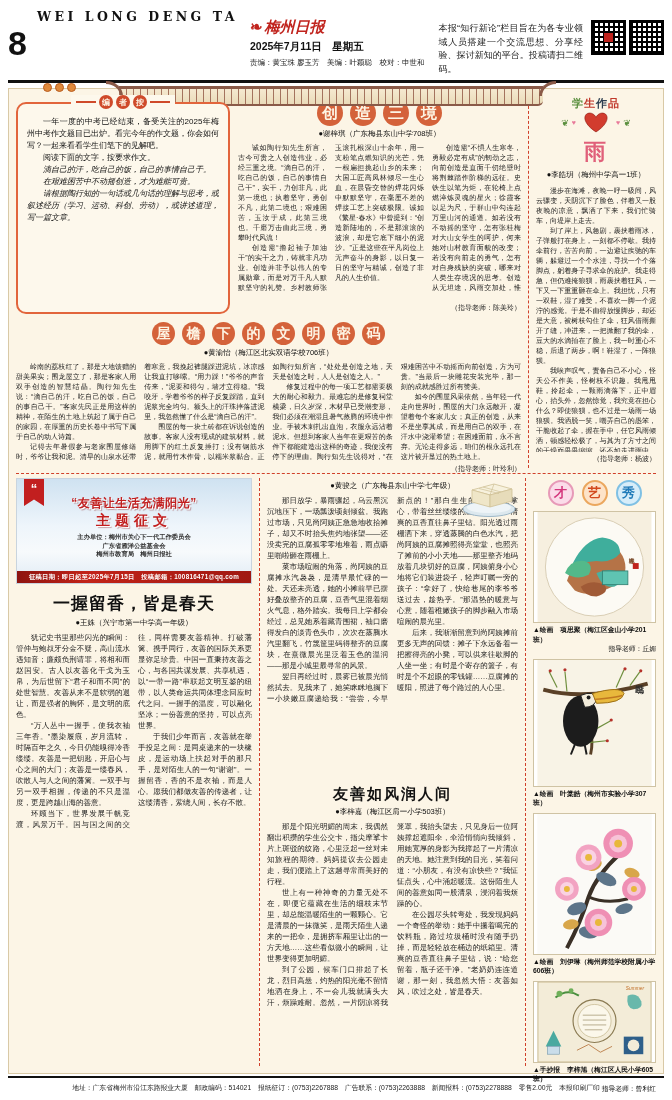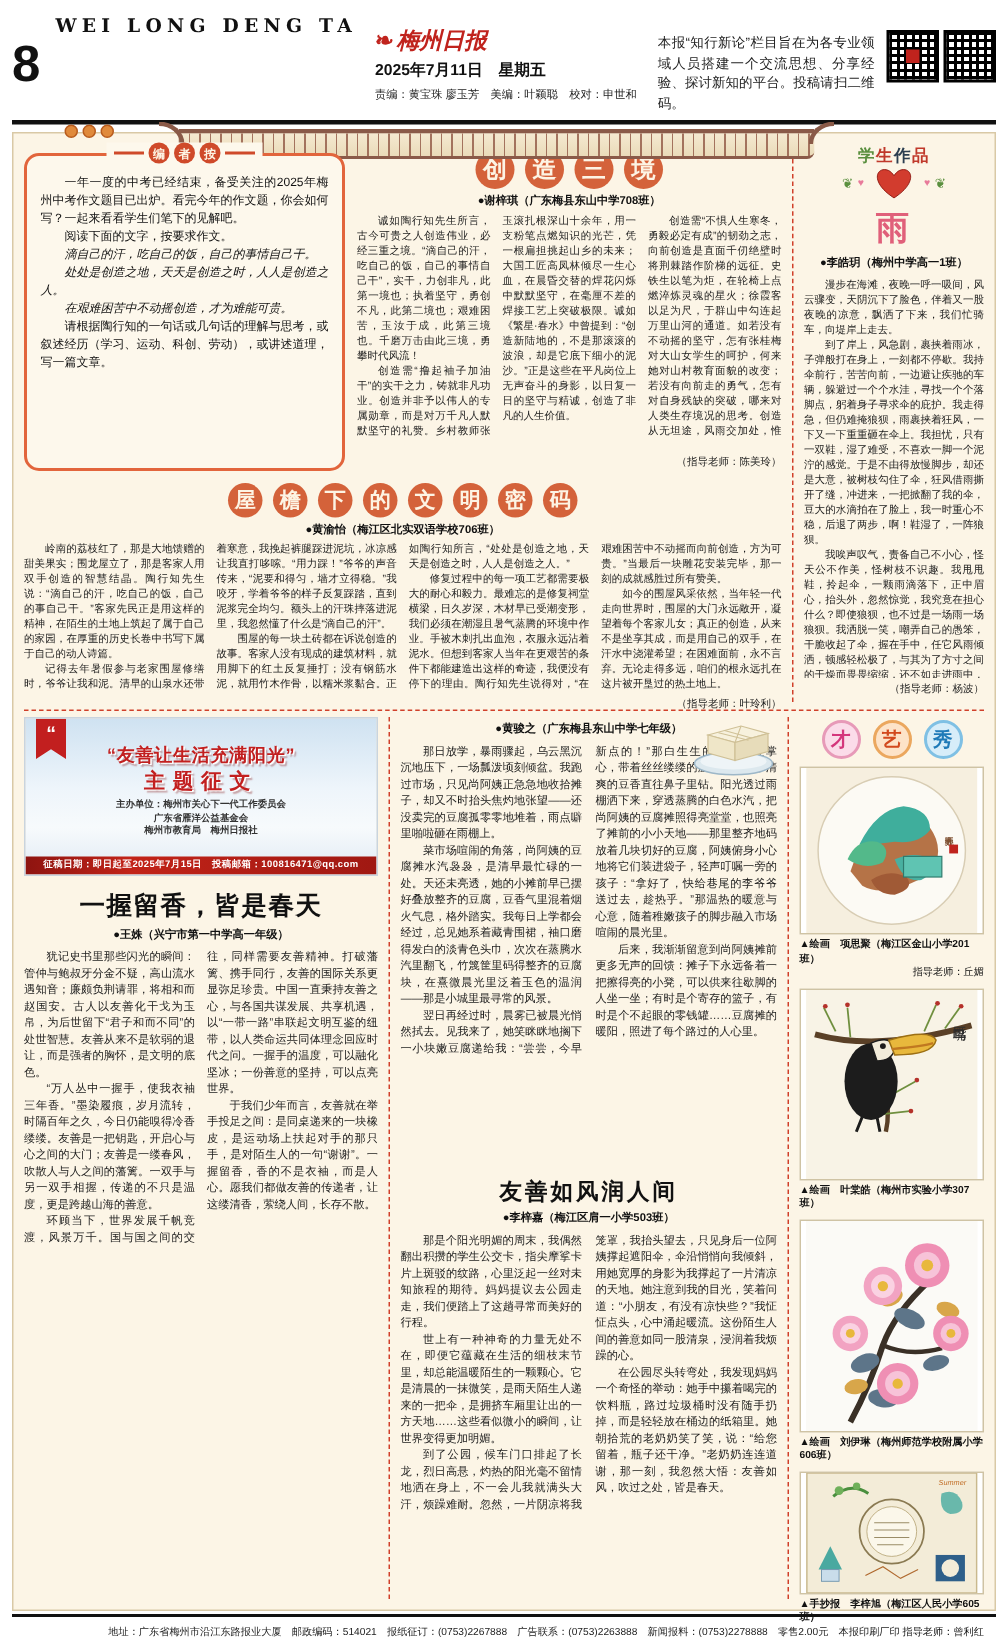--- a/index.html
+++ b/index.html
@@ -34,21 +34,21 @@
   .roofband::before{left:-13px;border-right:3px solid #8a5a48;border-radius:0 100% 0 0;}
   .roofband::after{right:-13px;border-left:3px solid #8a5a48;border-radius:100% 0 0 0;}
   .lanterns{position:absolute;top:-6px;left:34px;display:flex;gap:3px;}
   .lanterns i{width:7px;height:7px;border-radius:50%;background:#e08a3c;border:1px solid #b85c1e;}
   
   .bt{font-size:7px;line-height:10px;text-align:justify;color:#1c1c1c;}
   .bt p{margin:0;text-indent:2em;}
   .bt2{font-size:7.5px;line-height:11px;text-align:justify;color:#1c1c1c;}
   .bt2 p{margin:0;text-indent:2em;}
   .teacher{font-size:7px;text-align:right;color:#1c1c1c;margin-top:2px;}
-  .author{font-size:7.5px;font-weight:bold;text-align:center;margin:3px 0 4px;}
+  .author{font-size:7.5px;font-weight:normal;text-align:center;margin:3px 0 4px;}
   
   .top-zone{display:flex;height:372px;}
   .main-left{flex:1;display:flex;flex-direction:column;padding-right:7px;min-width:0;}
   .row1{display:flex;height:218px;}
   .editor-box{width:214px;border:2px solid #e2653c;border-radius:10px;background:#fdf8ec;
               position:relative;padding:12px 9px 6px;box-sizing:border-box;margin-top:6px;}
   .edlabel{position:absolute;top:-9px;left:50%;transform:translateX(-50%);background:#fdf8ec;
            padding:0 5px;display:flex;align-items:center;gap:3px;white-space:nowrap;}
   .edlabel .bar{width:20px;height:2px;background:#cf4a2a;}
   .edlabel .ec{width:14px;height:14px;border-radius:50%;background:#cf4a2a;color:#fdf4e4;
@@ -158,21 +158,20 @@
               <span class="bar"></span>
               <span class="ec">编</span>
               <span class="ec">者</span>
               <span class="ec">按</span>
               <span class="bar"></span>
             </div>
             <div class="editor-text">
                 <p>一年一度的中考已经结束，备受关注的2025年梅州中考作文题目已出炉。看完今年的作文题，你会如何写？一起来看看学生们笔下的见解吧。</p>
                 <p>阅读下面的文字，按要求作文。</p>
                 <p>滴自己的汗，吃自己的饭，自己的事情自己干。</p>
-                <p>处处是创造之地，天天是创造之时，人人是创造之人。</p>
                 <p>在艰难困苦中不动摇创造，才为难能可贵。</p>
                 <p>请根据陶行知的一句话或几句话的理解与思考，或叙述经历（学习、运动、科创、劳动），或讲述道理，写一篇文章。</p>
               </div>
           </div>
 
           <div class="creation">
             <div class="circle-title">
               <span>创</span>
               <span>造</span>
               <span>三</span>
@@ -282,21 +281,21 @@
             <p>菜市场喧闹的角落，尚阿姨的豆腐摊水汽袅袅，是清早最忙碌的一处。天还未亮透，她的小摊前早已摆好叠放整齐的豆腐，豆香气里混着烟火气息，格外踏实。我每日上学都会经过，总见她系着藏青围裙，袖口磨得发白的淡青色头巾，次次在蒸腾水汽里翻飞，竹篾筐里码得整齐的豆腐块，在熹微晨光里泛着玉色的温润——那是小城里最寻常的风景。</p>
             <p>翌日再经过时，晨雾已被晨光悄然拭去。见我来了，她笑眯眯地搁下一小块嫩豆腐递给我：“尝尝，今早新点的！”那白生生的豆腐托在掌心，带着丝丝缕缕的温热与暖意，清爽的豆香直往鼻子里钻。阳光透过雨棚洒下来，穿透蒸腾的白色水汽，把尚阿姨的豆腐摊照得亮堂堂，也照亮了摊前的小小天地——那里整齐地码放着几块切好的豆腐，阿姨俯身小心地将它们装进袋子，轻声叮嘱一旁的孩子：“拿好了，快给巷尾的李爷爷送过去，趁热乎。”那温热的暖意与心意，随着稚嫩孩子的脚步融入市场喧闹的晨光里。</p>
             <p>后来，我渐渐留意到尚阿姨摊前更多无声的回馈：摊子下永远备着一把擦得亮的小凳，可以供来往歇脚的人坐一坐；有时是个寄存的篮子，有时是个不起眼的零钱罐……豆腐摊的暖阳，照进了每个路过的人心里。</p>
           </div>
         <div class="headline2">友善如风润人间</div>
         <div class="author">●李梓嘉（梅江区肩一小学503班）</div>
         <div class="gB-text2 bt2">
             <p>那是个阳光明媚的周末，我偶然翻出积攒的学生公交卡，指尖摩挲卡片上斑驳的纹路，心里泛起一丝对未知旅程的期待。妈妈提议去公园走走，我们便踏上了这趟寻常而美好的行程。</p>
             <p>世上有一种神奇的力量无处不在，即便它蕴藏在生活的细枝末节里，却总能温暖陌生的一颗颗心。它是清晨的一抹微笑，是雨天陌生人递来的一把伞，是拥挤车厢里让出的一方天地……这些看似微小的瞬间，让世界变得更加明媚。</p>
             <p>到了公园，候车门口排起了长龙，烈日高悬，灼热的阳光毫不留情地洒在身上，不一会儿我就满头大汗，烦躁难耐。忽然，一片阴凉将我笼罩，我抬头望去，只见身后一位阿姨撑起遮阳伞，伞沿悄悄向我倾斜，用她宽厚的身影为我撑起了一片清凉的天地。她注意到我的目光，笑着问道：“小朋友，有没有凉快些？”我怔怔点头，心中涌起暖流。这份陌生人间的善意如同一股清泉，浸润着我烦躁的心。</p>
-            <p>在公园尽头转弯处，我发现妈妈一个奇怪的举动：她手中攥着喝完的饮料瓶，路过垃圾桶时没有随手扔掉，而是轻轻放在桶边的纸箱里。她朝拾荒的老奶奶笑了笑，说：“给您留着，瓶子还干净。”老奶奶连连道谢，那一刻，我忽然大悟：友善如风，吹过之处，皆是春天。</p>
+            <p>在公园尽头转弯处，我发现妈妈一个奇怪的举动：她手中攥着喝完的饮料瓶，路过垃圾桶时没有随手扔掉，而是轻轻放在桶边的纸箱里。清爽的豆香直往鼻子里钻，说：“给您留着，瓶子还干净。”老奶奶连连道谢，那一刻，我忽然大悟：友善如风，吹过之处，皆是春天。</p>
           </div>
       </div>
 
       <div class="groupC">
         <div class="talent-title">
           <span class="tt1">才</span>
           <span class="tt2">艺</span>
           <span class="tt3">秀</span>
         </div>
 

